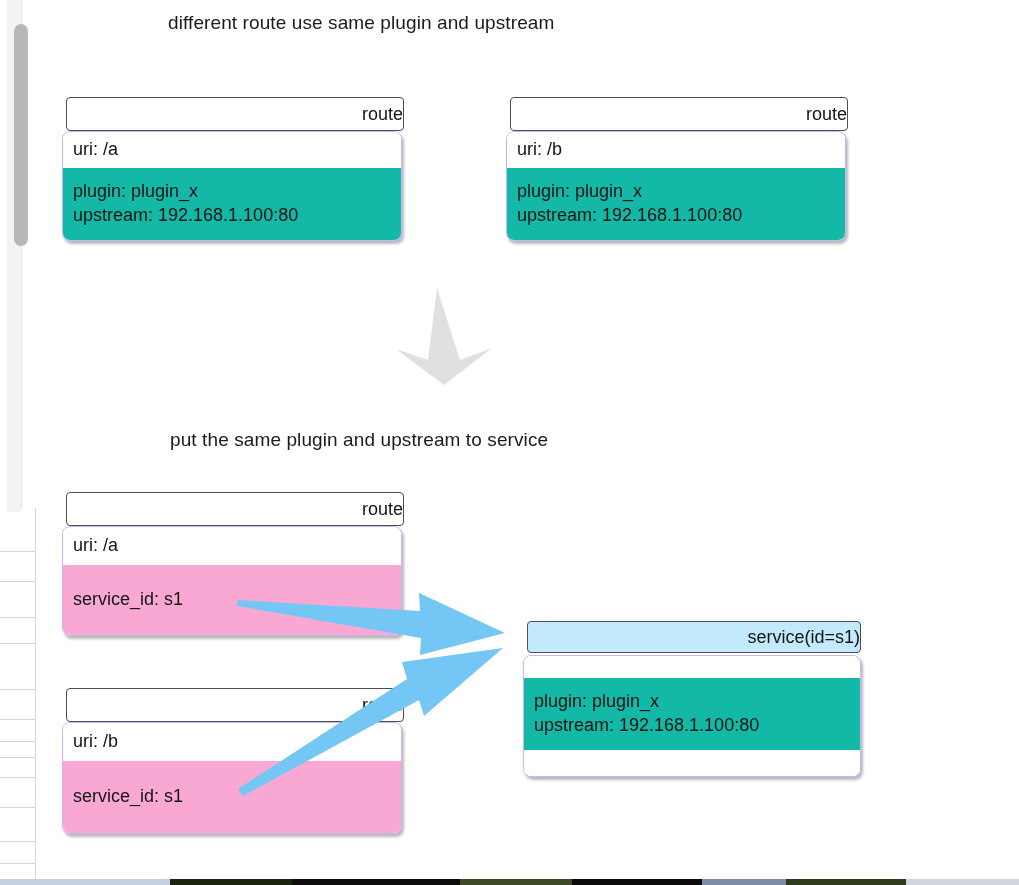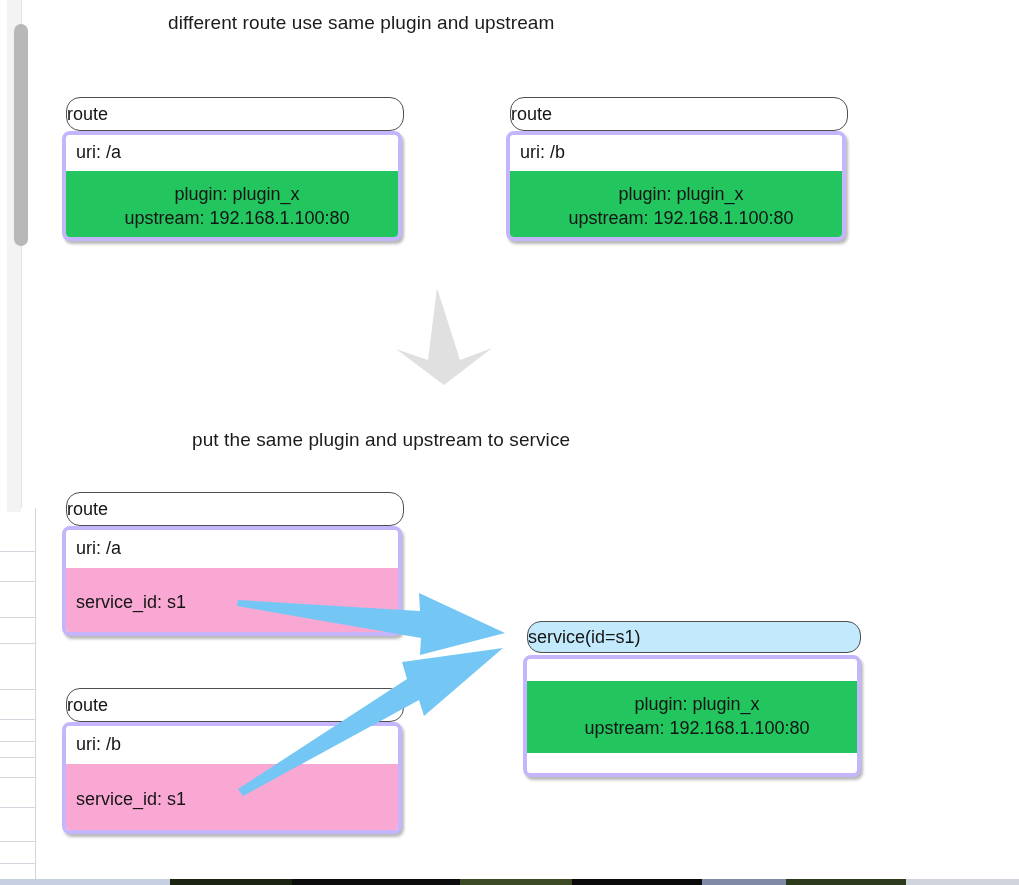--- a/index.html
+++ b/index.html
@@ -86,63 +86,63 @@
 
   
   .diagram-title {
     position: absolute;
     font-size: 19px;
     color: #1b1b1b;
     white-space: nowrap;
     letter-spacing: 0.1px;
   }
   #title-top   { left: 168px; top: 12px; }
-  #title-bottom{ left: 170px; top: 429px; margin-left: 22px; }
+  #title-bottom{ left: 170px; top: 429px; }
 
   
   .node {
     position: absolute;
   }
   .node-header {
     position: absolute;
     left: 4px;
     box-sizing: border-box;
     border: 1px solid #4e4e4e;
-    border-radius: 14px;
+    border-radius: 4px;
     background: #ffffff;
     display: flex;
     align-items: center;
-    justify-content: flex-start;
+    justify-content: flex-end;
     font-size: 18px;
     color: #141414;
     z-index: 2;
   }
   .node-body {
     position: absolute;
     left: 0;
     box-sizing: border-box;
-    border: 4px solid #c4b5fd;
+    border: 1px solid #c4b5fd;
     border-radius: 8px;
     background: #ffffff;
     overflow: hidden;
     box-shadow: 2px 3px 3px rgba(0,0,0,0.28);
     z-index: 1;
   }
   .row {
     box-sizing: border-box;
     font-size: 18px;
     color: #141414;
     padding-left: 10px;
     display: flex;
     flex-direction: column;
     justify-content: center;
     white-space: nowrap;
   }
   .row.white { background: #ffffff; }
-  .row.pink  { background: #22c55e; text-align: center; }
+  .row.pink  { background: #14b8a6; }
   .row.blue  { background: #f9a8d4; }
   .row .line { line-height: 1.32; }
 
   
   .node-header.blue-header { background: #c2eafc; }
 
   
   #connector-layer {
     position: absolute;
     left: 0; top: 0;

